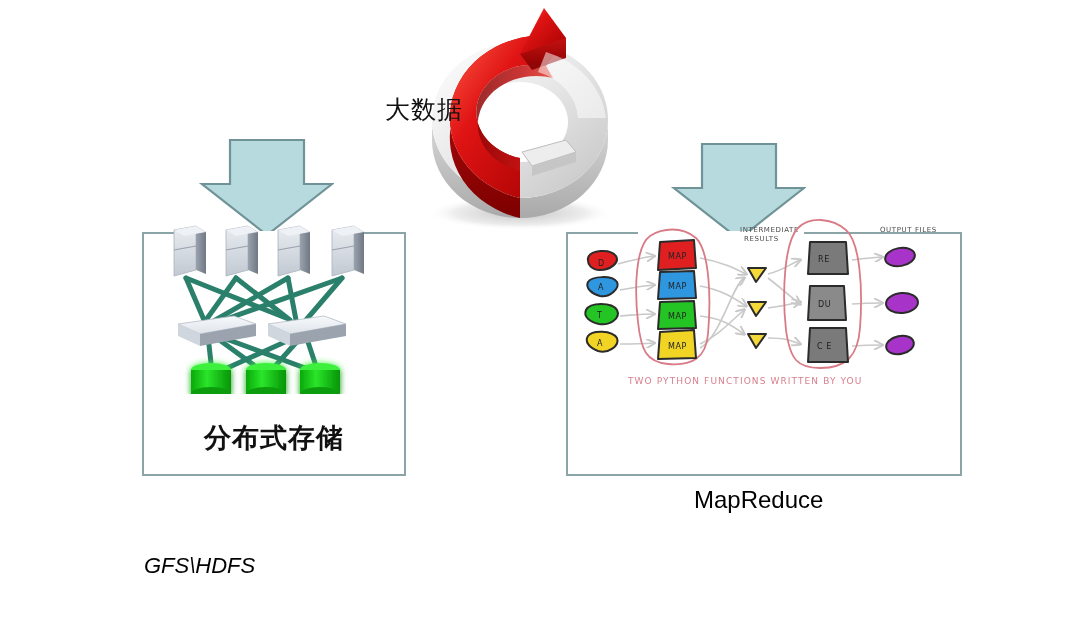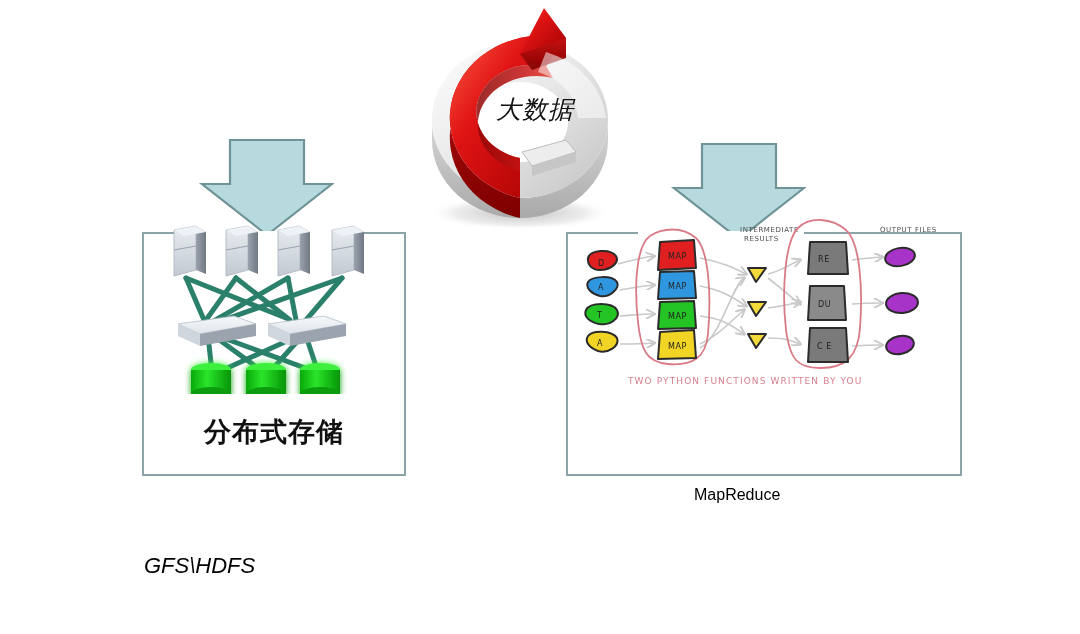--- a/index.html
+++ b/index.html
@@ -10,23 +10,22 @@
     font-family:"Liberation Sans","DejaVu Sans",sans-serif;
     overflow:hidden;
     position:relative;
   }
   #stage{position:absolute;inset:0;}
 
   
   .ring-wrap{position:absolute;left:370px;top:0px;width:300px;height:235px;}
   .ring-label{
     position:absolute;left:0;top:0;width:300px;height:235px;
-    display:flex;align-items:center;justify-content:center;
+    display:flex;align-items:center;
     pointer-events:none;
-    font-style:italic;
   }
   .ring-label span{
     font-size:25px;font-weight:400;color:#111;
     font-family:"DejaVu Sans","Liberation Sans",sans-serif;
     letter-spacing:1px;
     transform:translate(15px,-8px);
   }
 
   
   .arrow{position:absolute;}
@@ -43,21 +42,21 @@
   }
   .panel-title{
     position:absolute;left:0;right:0;
     text-align:center;
     font-size:27px;font-weight:700;color:#111;
     font-family:"DejaVu Sans","Liberation Sans",sans-serif;
     letter-spacing:1px;
   }
   .panel-footer{
     position:absolute;
-    font-size:16px;color:#000;
+    font-size:24px;color:#000;
     font-family:"Liberation Sans",sans-serif;
   }
 
   
   .notes{
     position:absolute;left:144px;top:492px;width:620px;
     font-size:22px;line-height:1.34;color:#000;
     font-family:"Liberation Sans","DejaVu Sans",sans-serif;
     white-space:pre;
   }
@@ -261,21 +260,21 @@
           <ellipse cx="110" cy="170" rx="20" ry="7" fill="#0b9c0b"></ellipse>
         </g>
         <g>
           <ellipse cx="164" cy="146" rx="20" ry="7" fill="#3ef03e"></ellipse>
           <rect x="144" y="146" width="40" height="24" fill="url(#dbG)"></rect>
           <ellipse cx="164" cy="170" rx="20" ry="7" fill="#0b9c0b"></ellipse>
         </g>
       </g>
     </svg>
 
-    <div class="panel-title" style="top:180px;">分布式存储</div>
+    <div class="panel-title" style="top:186px;">分布式存储</div>
   </div>
 
   <div class="panel" style="left:566px;top:232px;width:396px;height:244px;">
     <div class="panel-cap" style="left:70px;width:166px;top:-3px;height:5px;"></div>
 
     <svg width="388" height="190" viewBox="0 0 388 190" style="position:absolute;left:2px;top:-18px;">
       <defs>
         <style>
           .sk{stroke:#2b2b2b;stroke-width:2;stroke-linejoin:round;stroke-linecap:round;}
           .flow{stroke:#c9c9c9;stroke-width:1.6;fill:none;}

